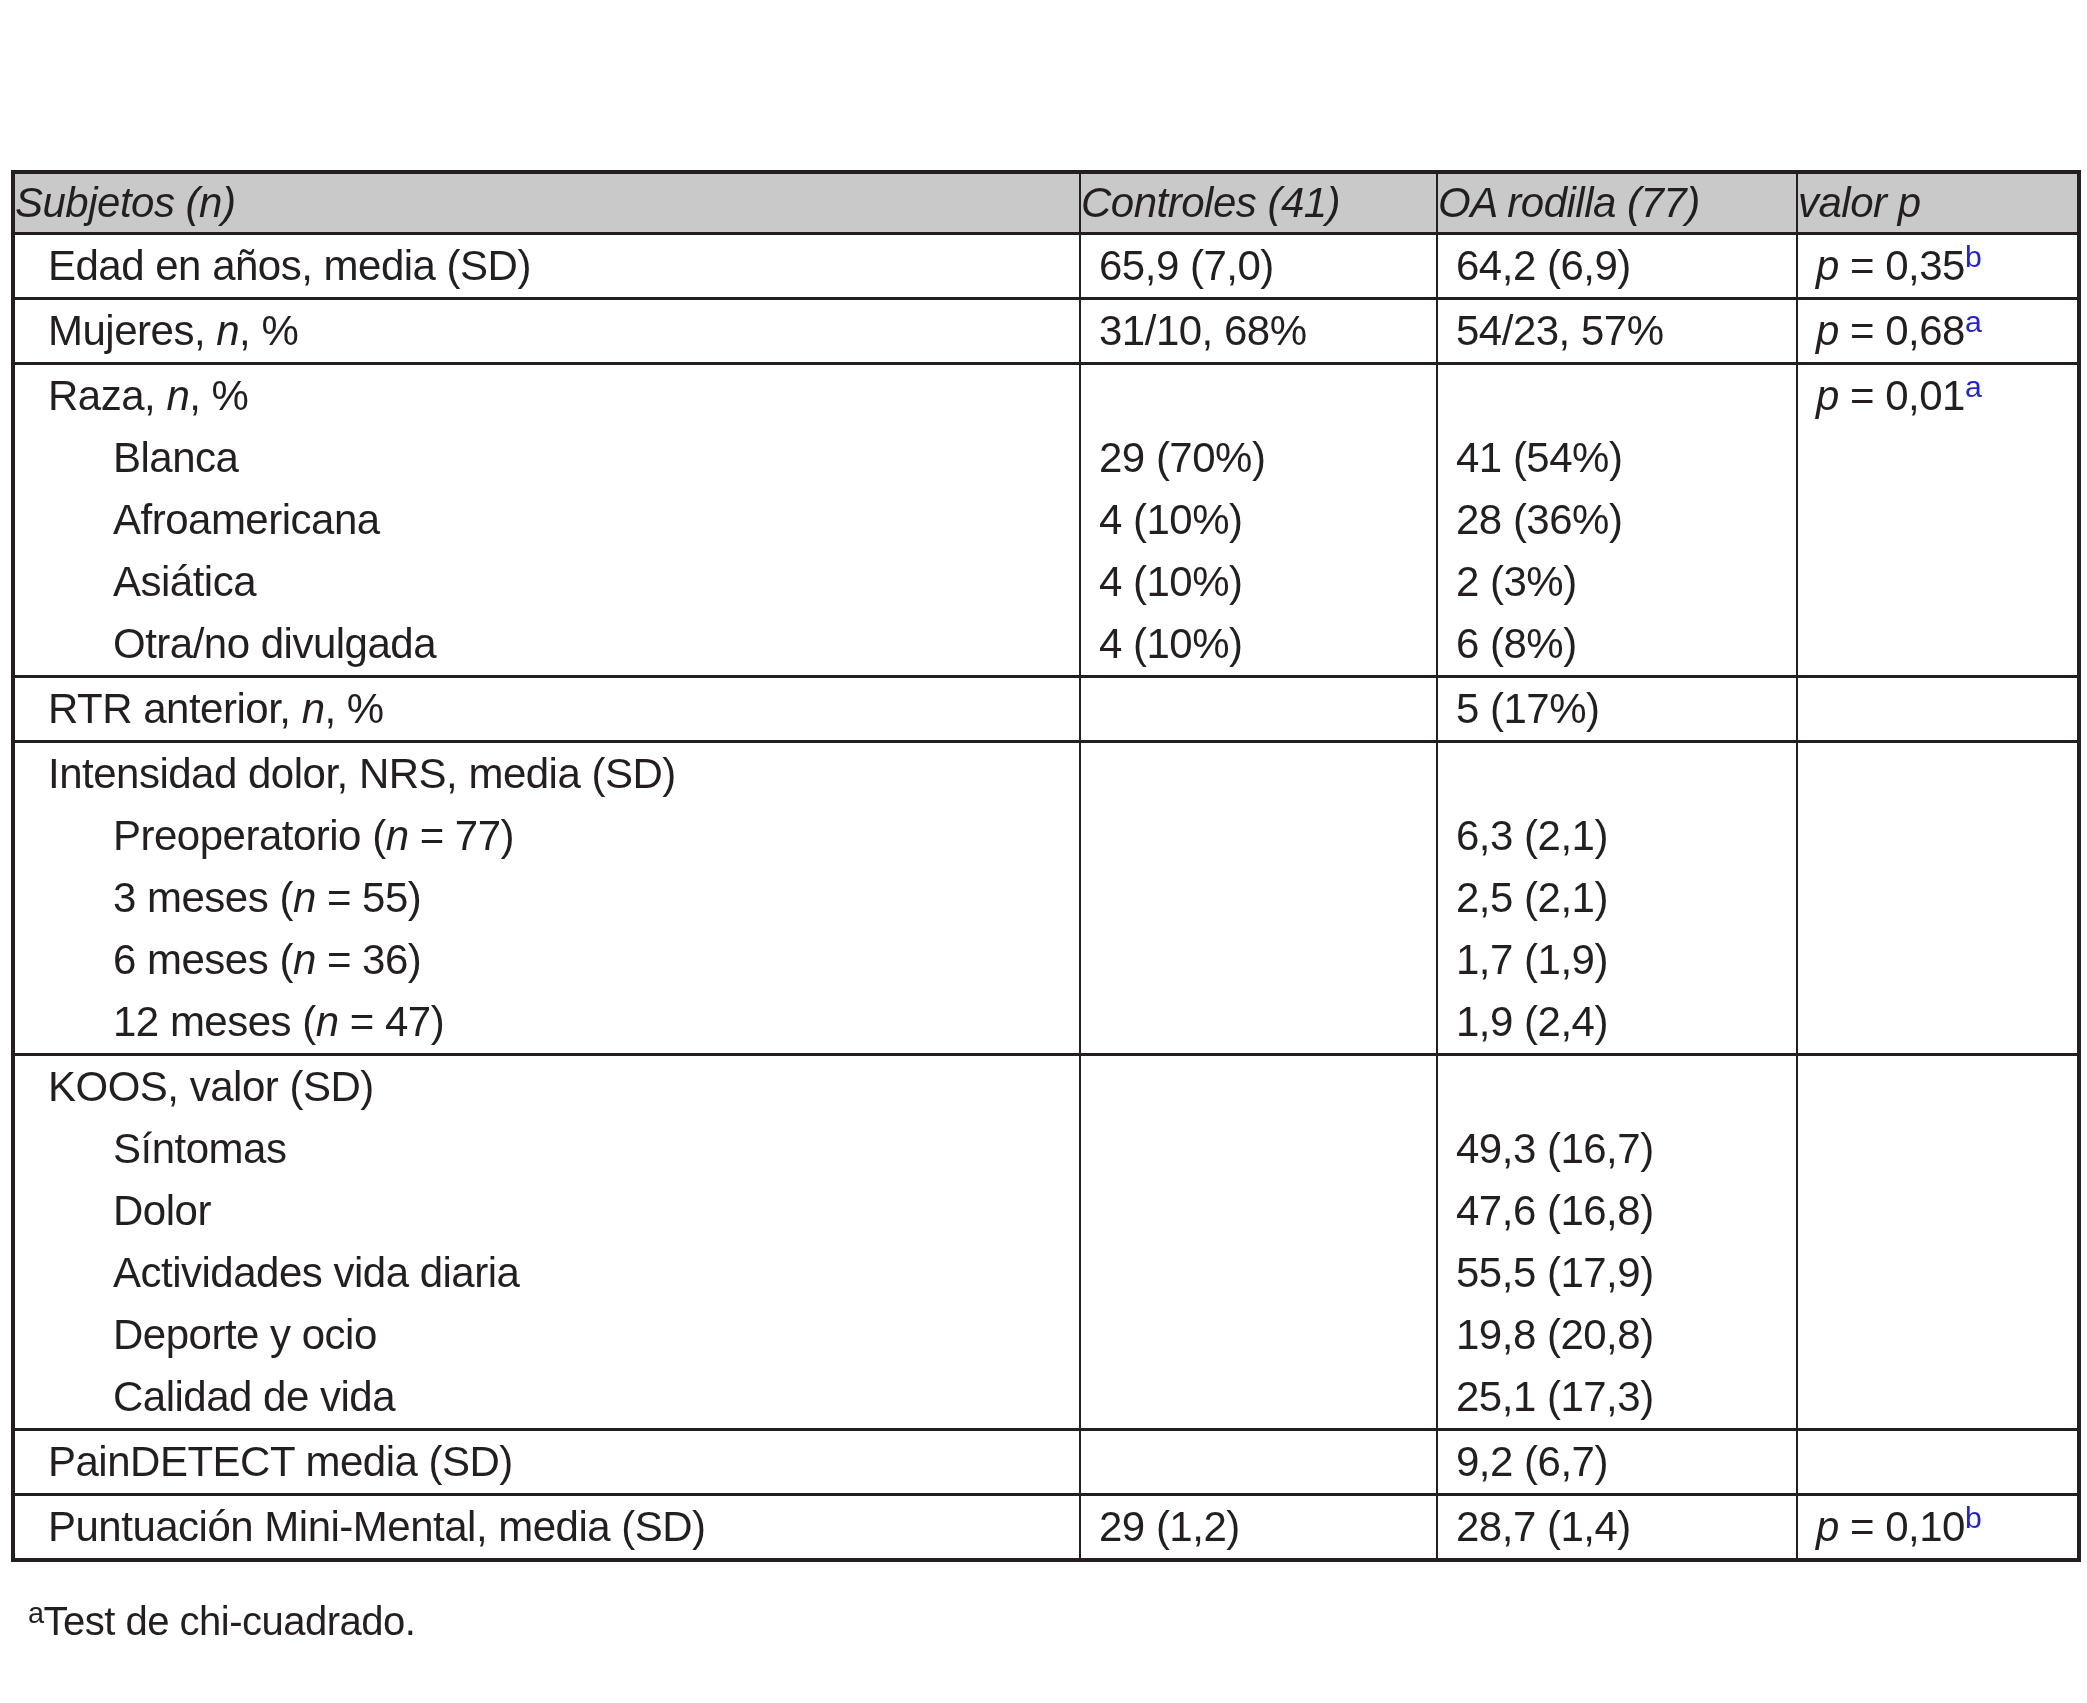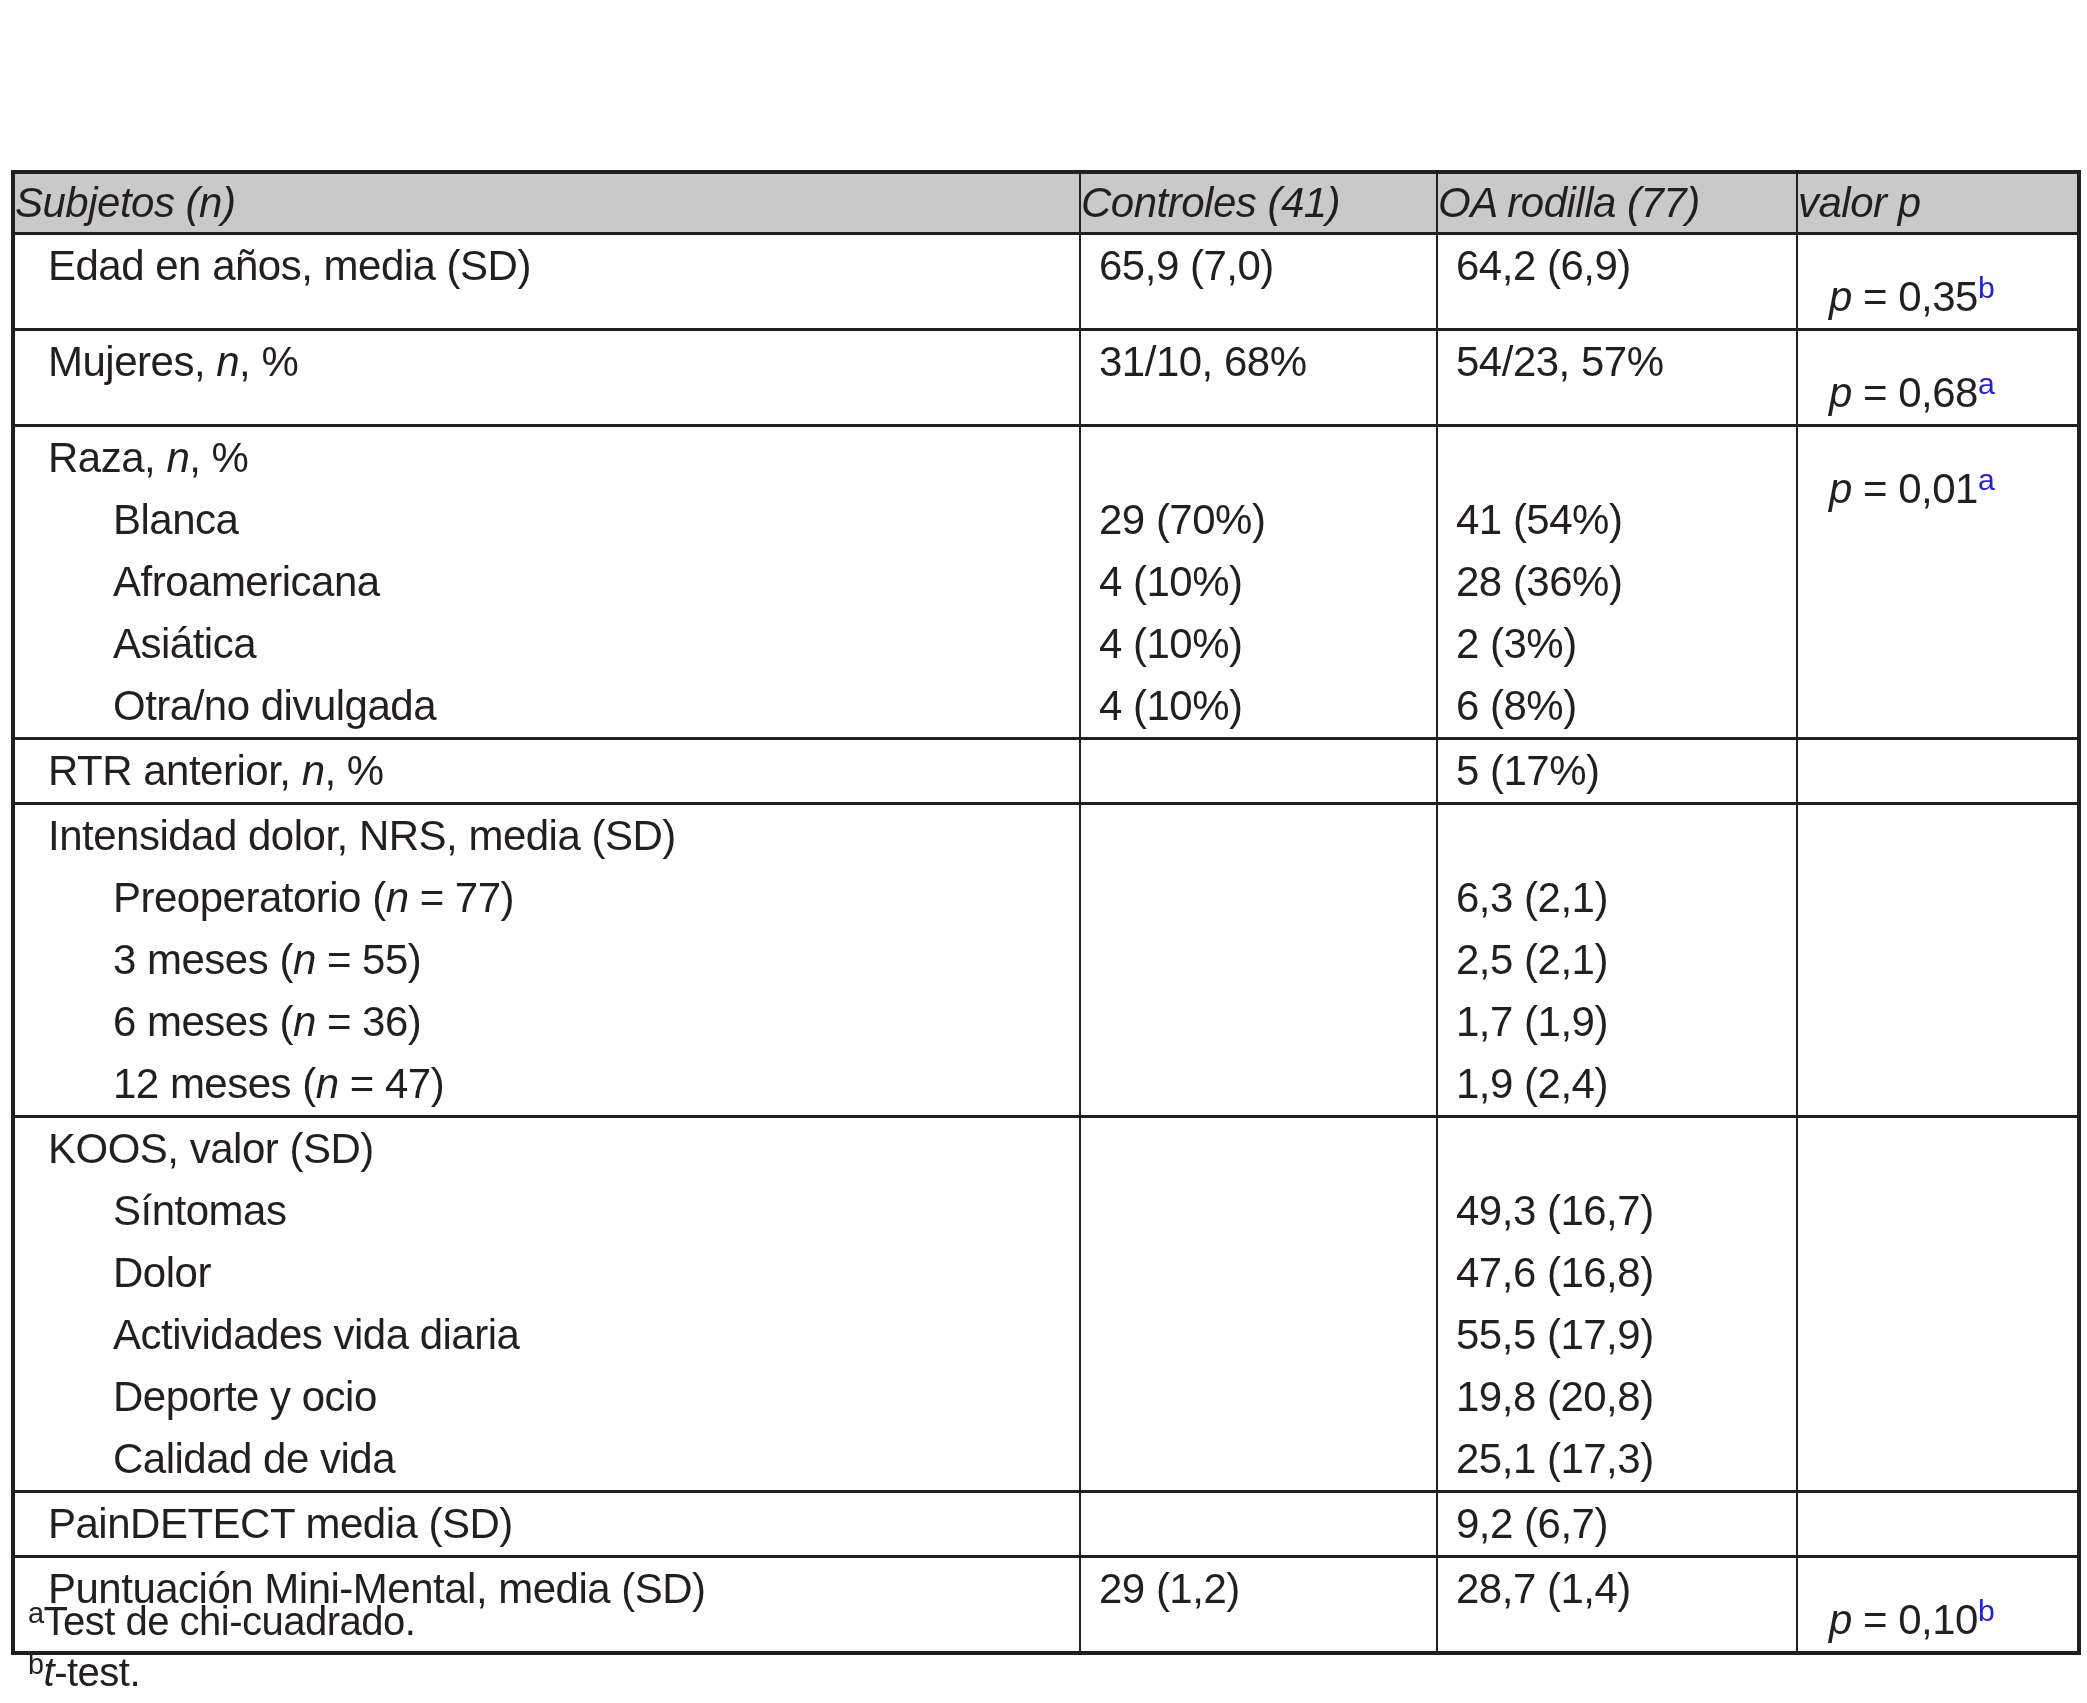--- a/index.html
+++ b/index.html
@@ -49,21 +49,21 @@
   table.demo th{
     background:var(--header-bg);
     font-style:italic;font-weight:normal;
     height:58px;text-align:left;vertical-align:middle;
     border-bottom-width:3px;
   }
   .ln{height:62px;line-height:62px;}
   td.c1 .ln{padding-left:33px;}
   td.c1 .ln.ind{padding-left:98px;}
   td.c2 .ln,td.c3 .ln{padding-left:18px;}
-  td.c4 .ln{padding-left:31px;margin-top:31px;}
+  td.c4 .ln{padding-left:18px;}
   .i{font-style:italic;}
   .sup{font-size:72%;position:relative;top:-0.42em;}
   .supb{font-size:72%;position:relative;top:-0.42em;color:var(--accent-blue);}
   
   .footnotes{
     position:absolute;left:28px;top:1598px;
     font-size:40px;line-height:47px;letter-spacing:-0.5px;
   }
 </style>
 </head>
@@ -220,16 +220,15 @@
           </td>
       <td class="c4">
             <div class="ln"><span class="i">p</span><span> = 0,10</span><span class="supb">b</span></div>
           </td>
     </tr>
   </tbody>
     </table>
 
   <div class="footnotes">
     <div><span class="sup">a</span><span>Test de chi-cuadrado.</span></div>
-    <div><span class="sup">b</span><span class="i">t</span><span>-test.</span></div>
   </div>
 
 </div>
 
 </body></html>

